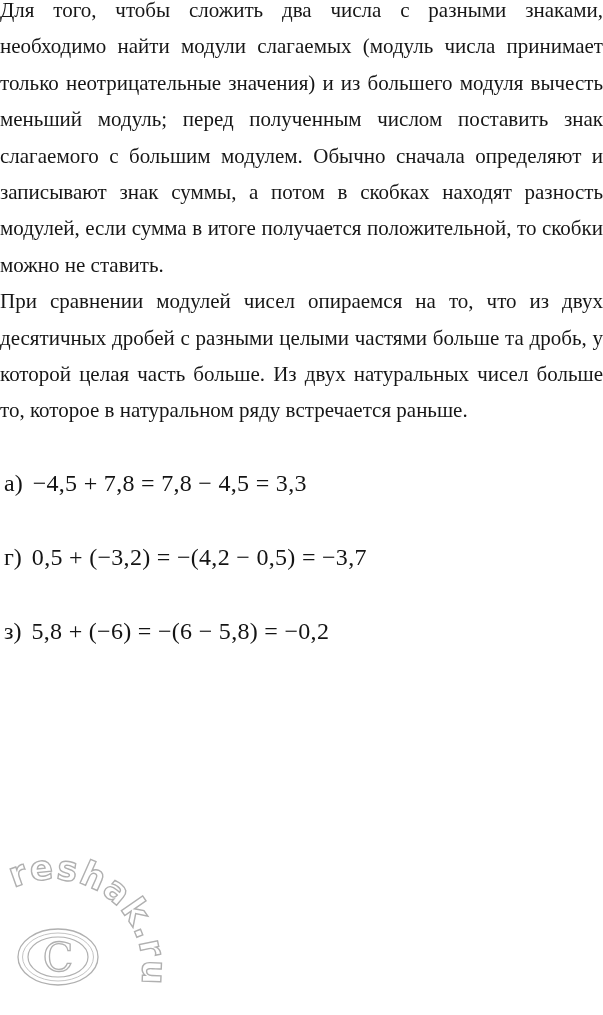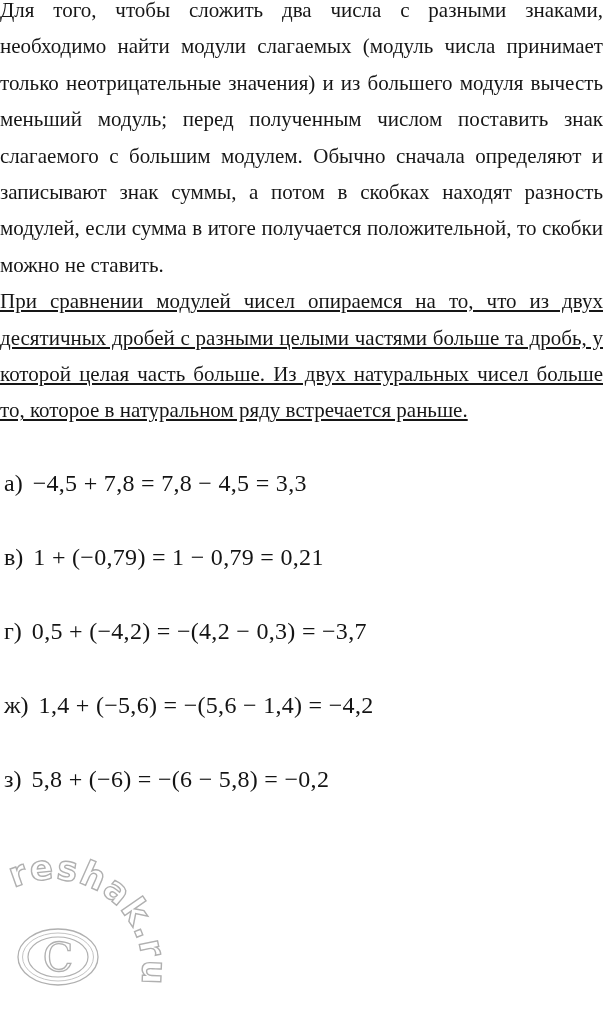--- a/index.html
+++ b/index.html
@@ -25,21 +25,20 @@
     line-height: 36.4px;
     text-align: justify;
     margin: 0;
     hyphens: none;
   }
   .para.first {
     margin-top: -8px;
   }
   .para.second {
     margin-top: 0;
-    text-decoration: underline;
   }
   .equations {
     margin-top: 37px;
     padding-left: 4px;
   }
   .equation-row {
     font-size: 24px;
     line-height: 34px;
     height: 34px;
     margin-bottom: 40px;
@@ -99,32 +98,26 @@
 
   <p class="para second">При сравнении модулей чисел опираемся на то, что из двух десятичных дробей с разными целыми частями больше та дробь, у которой целая часть больше. Из двух натуральных чисел больше то, которое в натуральном ряду встречается раньше.</p>
 
   <div class="equations">
 
     <div class="equation-row">
       <span class="eq-label">а)</span><span class="eq-expression">−4,5 + 7,8 = 7,8 − 4,5 = 3,3</span>
     </div>
 
 
-    <div class="equation-row">
-      <span class="eq-label">в)</span><span class="eq-expression">1 + (−0,79) = 1 − 0,79 = 0,21</span>
-    </div>
 
     <div class="equation-row">
-      <span class="eq-label">г)</span><span class="eq-expression">0,5 + (−4,2) = −(4,2 − 0,3) = −3,7</span>
+      <span class="eq-label">г)</span><span class="eq-expression">0,5 + (−3,2) = −(4,2 − 0,5) = −3,7</span>
     </div>
 
 
 
-    <div class="equation-row">
-      <span class="eq-label">ж)</span><span class="eq-expression">1,4 + (−5,6) = −(5,6 − 1,4) = −4,2</span>
-    </div>
 
     <div class="equation-row">
       <span class="eq-label">з)</span><span class="eq-expression">5,8 + (−6) = −(6 − 5,8) = −0,2</span>
     </div>
 
   </div>
 </div>
 
 </body></html>

